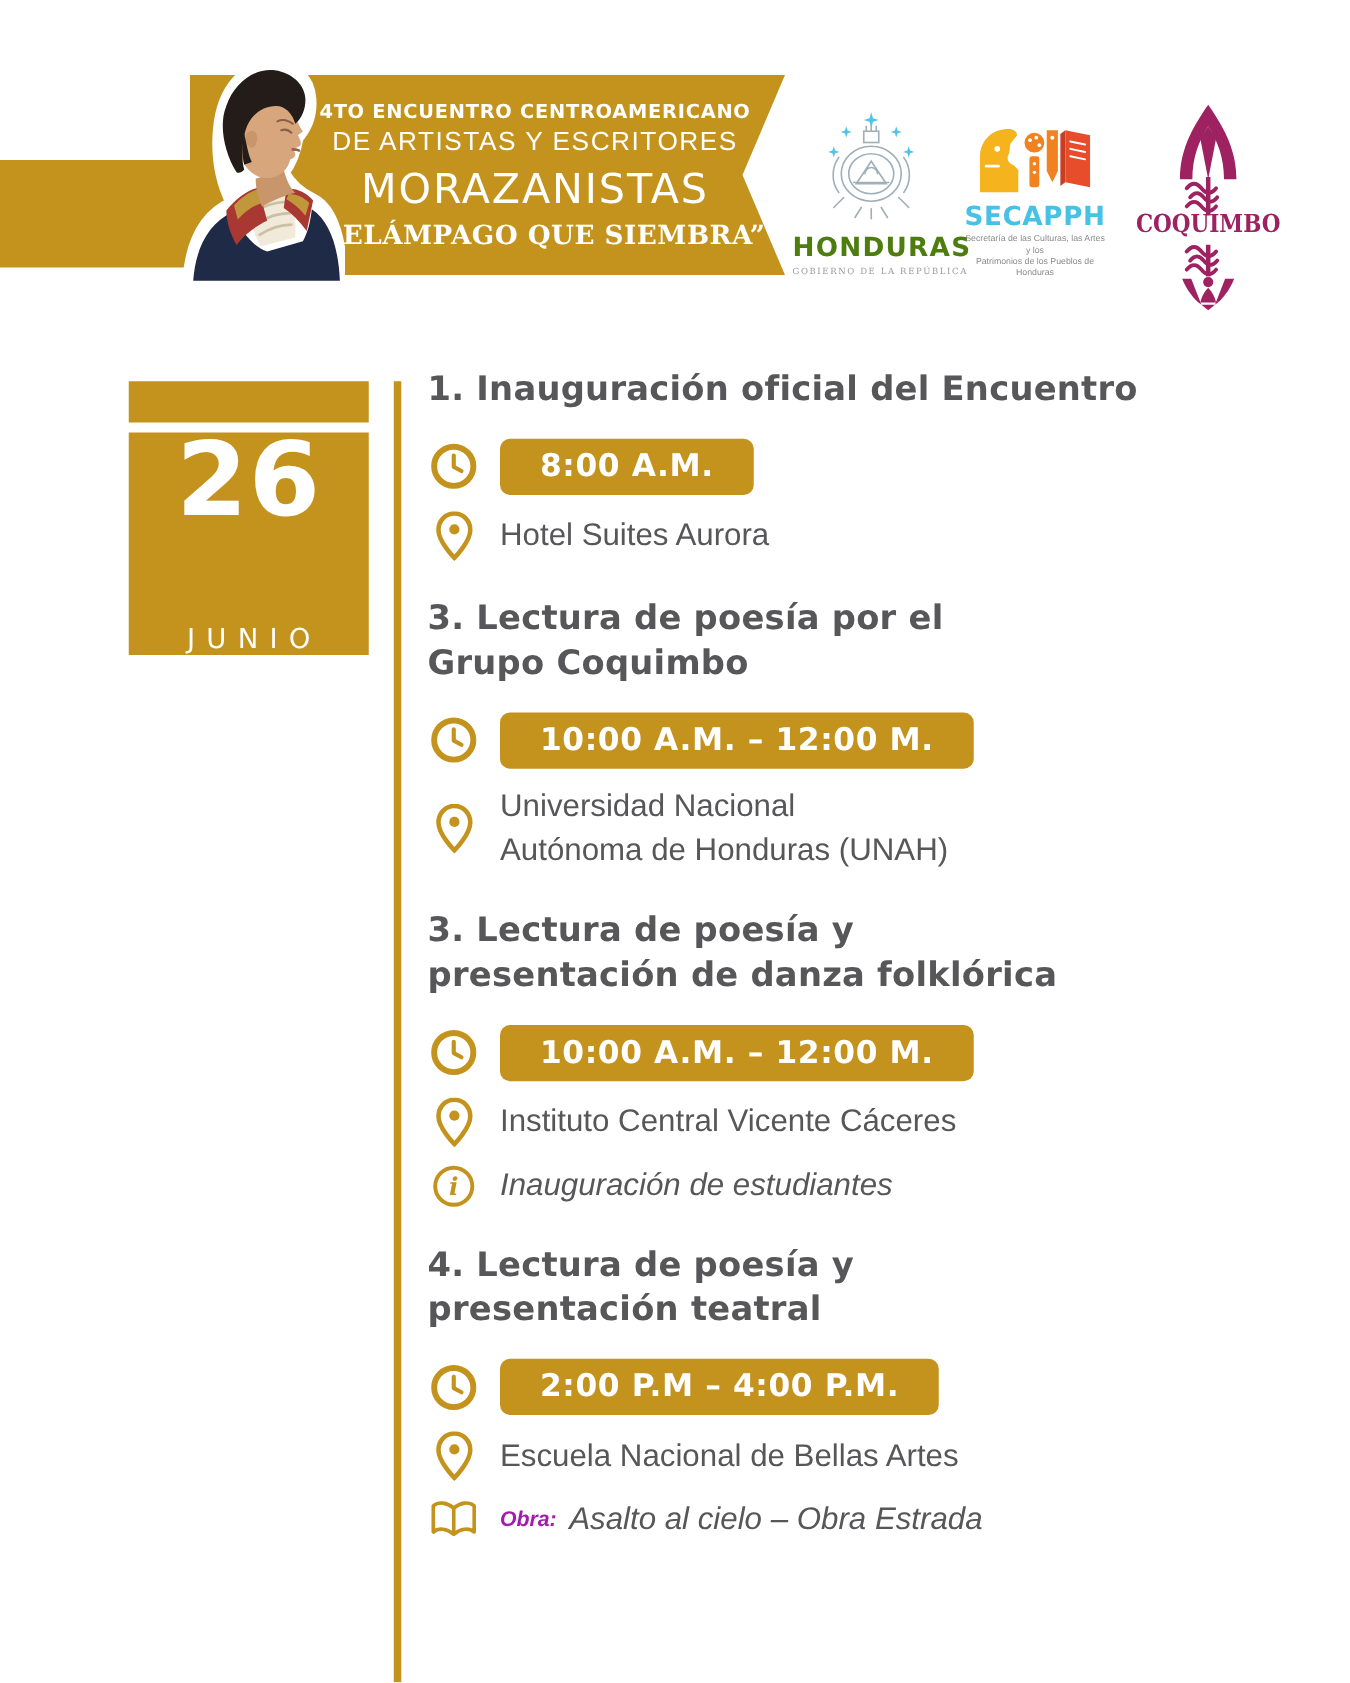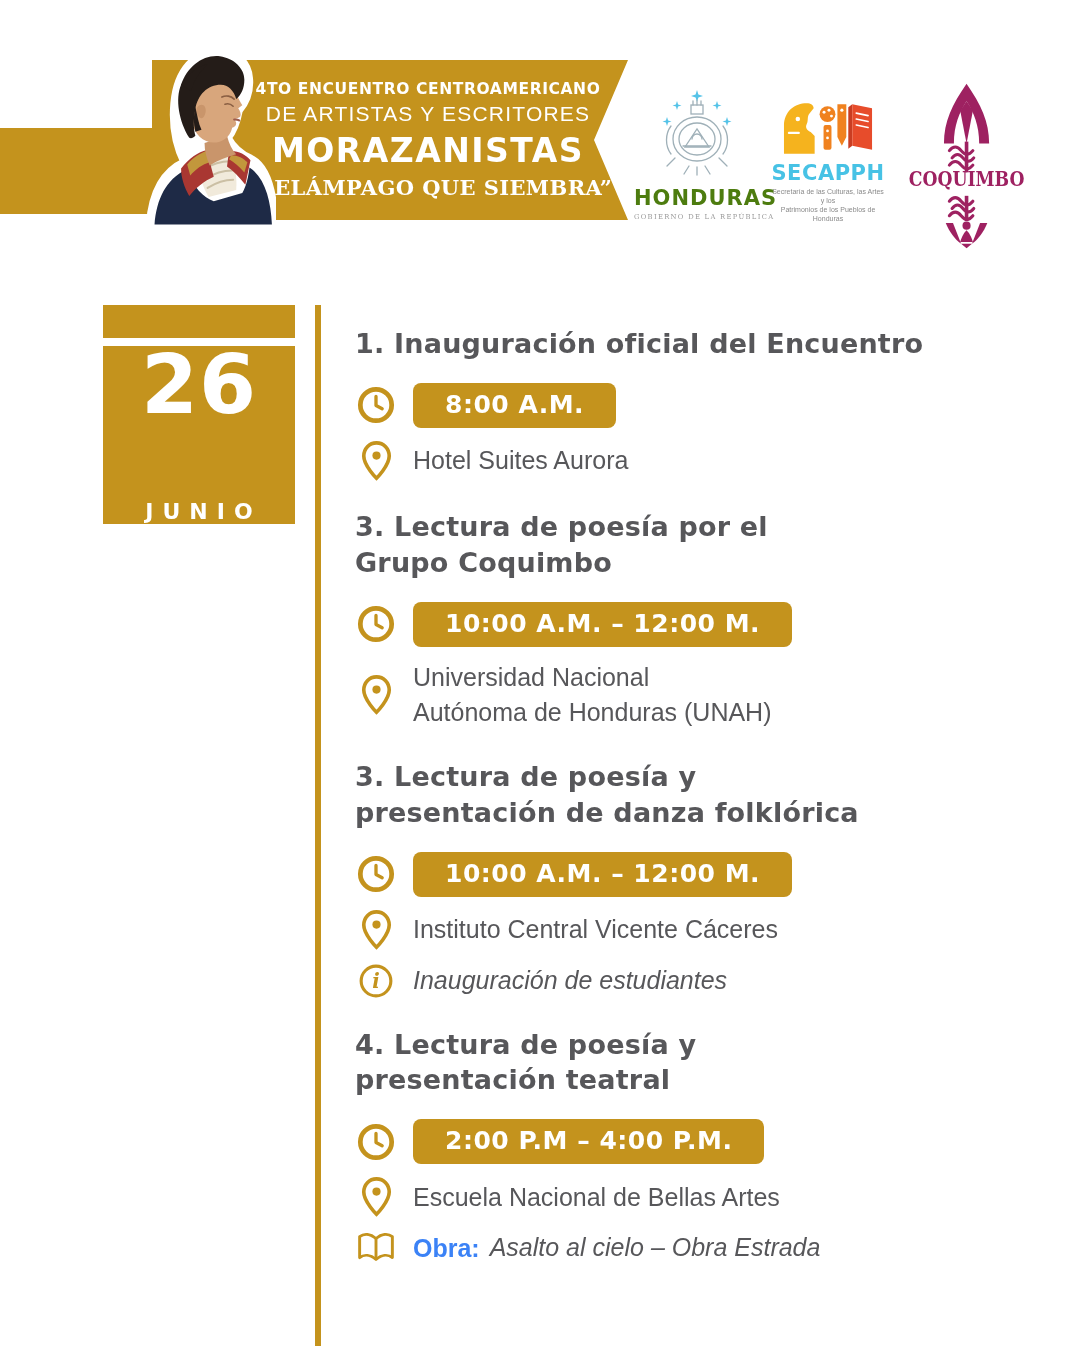--- a/index.html
+++ b/index.html
@@ -8,58 +8,58 @@
 
   
   .ribbon-strip{position:absolute;left:0;top:128px;width:154px;height:86px;background:#C4931D;}
   .ribbon-main{position:absolute;left:152px;top:60px;width:476px;height:160px;background:#C4931D;
                clip-path:polygon(0 0,100% 0,calc(100% - 34px) 50%,100% 100%,0 100%);
                display:flex;flex-direction:column;justify-content:center;align-items:center;
                padding-left:128px;padding-right:52px;box-sizing:border-box;text-align:center;color:#fff;}
   .b1{font-size:15.5px;font-weight:700;letter-spacing:.6px;margin-bottom:4px;white-space:nowrap;}
   .b2{font-size:21px;font-weight:400;letter-spacing:1.2px;margin-bottom:5px;white-space:nowrap;
       font-family:"Liberation Sans",sans-serif;}
-  .b3{font-size:33px;font-weight:700;letter-spacing:1.5px;margin-bottom:5px;white-space:nowrap;}
+  .b3{font-size:33px;font-weight:400;letter-spacing:1.5px;margin-bottom:5px;white-space:nowrap;}
   .b4{font-family:"DejaVu Serif",serif;font-size:21px;font-weight:700;letter-spacing:.4px;white-space:nowrap;}
   .portrait{position:absolute;left:128px;top:46px;width:148px;height:auto;}
 
   
   .logo{position:absolute;text-align:center;}
   .logo-honduras{left:634px;top:88px;width:126px;}
   .logo-honduras .logo-title{color:#4d7c0f;font-size:21px;font-weight:700;letter-spacing:1px;margin-top:2px;}
   .logo-honduras .logo-sub{font-family:"DejaVu Serif",serif;font-size:6.8px;color:#9a9a9a;
                            letter-spacing:1.3px;margin-top:3px;white-space:nowrap;}
   .logo-secapph{left:770px;top:98px;width:116px;}
   .logo-secapph .logo-title{color:#47C2E5;font-size:21px;font-weight:700;letter-spacing:.5px;margin-top:1px;}
   .logo-secapph .logo-sub{font-family:"Liberation Sans",sans-serif;font-size:7px;color:#8A8A8A;
                           line-height:1.3;margin-top:2px;white-space:pre-line;}
   .logo-coquimbo{left:902px;top:80px;width:130px;}
 
   
   .date-topbar{position:absolute;left:103px;top:305px;width:192px;height:33px;background:#C4931D;}
   .date-box{position:absolute;left:103px;top:346px;width:192px;height:178px;background:#C4931D;
             display:flex;flex-direction:column;justify-content:space-between;align-items:center;color:#fff;}
   .date-day{font-size:82px;font-weight:700;line-height:.95;letter-spacing:1px;}
-  .date-month{font-size:22px;font-weight:700;letter-spacing:9px;padding-left:9px;margin-top:28px;}
+  .date-month{font-size:22px;font-weight:400;letter-spacing:9px;padding-left:9px;margin-top:28px;}
   .vline{position:absolute;left:315px;top:305px;width:6px;height:1041px;background:#C4931D;}
 
-  .events{position:absolute;left:355px;top:294px;width:690px;margin-top:32px;}
+  .events{position:absolute;left:342px;top:294px;width:690px;}
   .event{margin-bottom:28px;}
   .gap-top{margin-top:28px;}
   .event-title{font-size:27px;font-weight:700;line-height:1.33;letter-spacing:.2px;color:#57575A;
                white-space:pre-line;margin:0 0 21px 0;}
   .row{display:flex;align-items:center;margin-bottom:13px;}
   .icon-cell{width:42px;flex:none;display:flex;justify-content:center;align-items:center;margin-right:16px;}
   .time-badge{display:inline-block;background:#C4931D;color:#fff;font-size:25px;font-weight:700;
               letter-spacing:.5px;padding:7px 32px 9px;border-radius:8px;white-space:nowrap;}
   .plain-text{font-size:25px;line-height:1.42;color:#57575A;white-space:pre-line;
               font-family:"Liberation Sans",sans-serif;}
   .italic-text{font-style:italic;}
-  .work-label{font-weight:700;margin-right:10px;font-family:"Liberation Sans",sans-serif;
-              font-size:25px;color:#3b82f6;}
+  .work-label{font-weight:700;font-style:italic;margin-right:10px;font-family:"Liberation Sans",sans-serif;
+              font-size:17px;color:#a21caf;}
 </style>
 </head>
 <body>
 
 <div class="page">
 
   <header>
     <div class="ribbon-strip"></div>
 
     <div class="ribbon-main">

